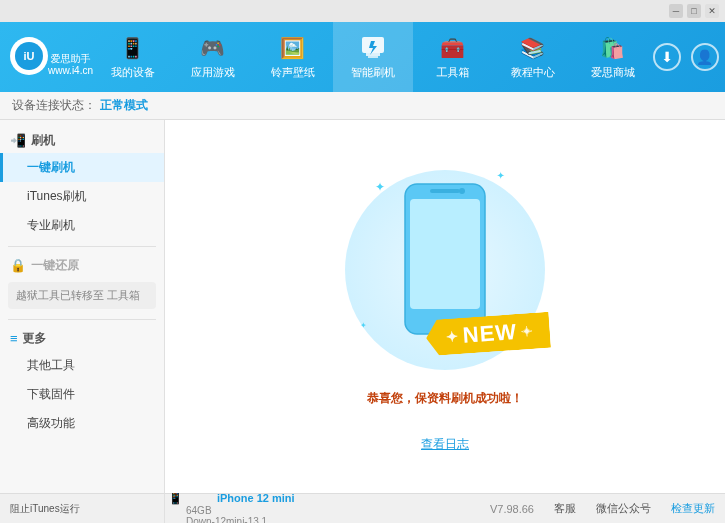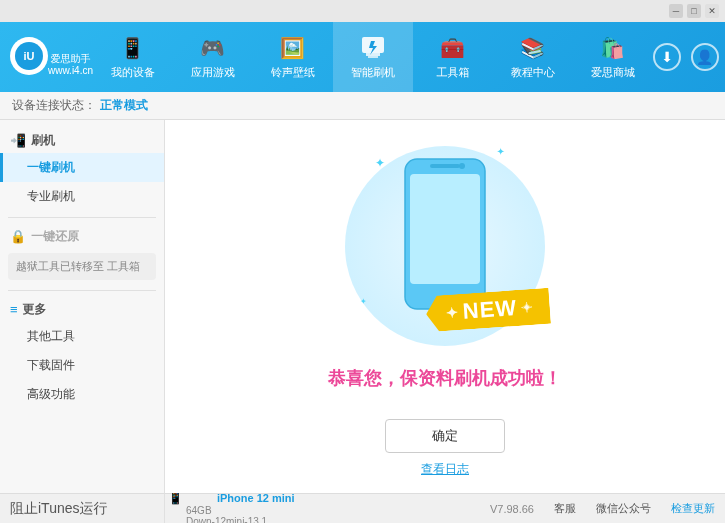--- a/index.html
+++ b/index.html
@@ -171,21 +171,21 @@
     }
     .stars {
       position: absolute;
       width: 100%; height: 100%;
       top: 0; left: 0;
       pointer-events: none;
     }
     .star { position: absolute; color: #4dd4f8; font-size: 14px; }
 
     .success-text {
-      font-size: 18px; color: #ec4899; font-weight: bold;
+      font-size: 12px; color: #c2410c; font-weight: bold;
       margin-bottom: 29px;
     }
     .confirm-btn {
       width: 120px; height: 34px;
       background: white;
       border: 1px solid #ccc;
       border-radius: 4px;
       font-size: 13px; color: #333;
       cursor: pointer;
       display: flex; align-items: center; justify-content: center;
@@ -297,20 +297,21 @@
 
 <div class="main">
 
   <div class="sidebar">
 
     <div class="sidebar-section-header">
       <span class="sidebar-icon">📲</span>
       <span>刷机</span>
     </div>
     <div class="sidebar-item active">一键刷机</div>
+    <div class="sidebar-item">iTunes刷机</div>
     <div class="sidebar-item">专业刷机</div>
 
     <div class="sidebar-divider"></div>
 
     <div class="sidebar-section-header" style="color:#aaa;">
       <span class="sidebar-icon" style="color:#ccc;">🔒</span>
       <span>一键还原</span>
     </div>
     <div class="sidebar-gray-section">
       <div style="font-size:11px;color:#888;line-height:1.4;">越狱工具已转移至
@@ -359,21 +360,20 @@
         <div style="background:#f5c200;padding:5px 16px 5px 20px;color:white;font-size:22px;font-weight:900;letter-spacing:1px;clip-path:polygon(12px 0%,100% 0%,100% 100%,12px 100%,0% 50%);display:flex;align-items:center;gap:4px;">
           <span style="font-size:14px;color:rgba(255,255,255,0.9);">✦</span>
           <span>NEW</span>
           <span style="font-size:14px;color:rgba(255,255,255,0.9);">✦</span>
         </div>
       </div>
     </div>
 
     <div class="success-text">恭喜您，保资料刷机成功啦！</div>
 
-    <button class="confirm-btn">确定</button>
 
     <span class="secondary-link">查看日志</span>
   </div>
 </div>
 
 <div class="footer">
   <div class="footer-left">
     <div style="border:1px solid #e0e0e0;padding:3px 6px;display:flex;gap:8px;align-items:center;background:white;">
       <label class="footer-checkbox">
         <div class="checkbox-box">✓</div>
@@ -396,14 +396,14 @@
 
   <div class="footer-right">
     <span class="footer-version">V7.98.66</span>
     <span class="footer-link">客服</span>
     <span class="footer-link">微信公众号</span>
     <span class="footer-update">检查更新</span>
   </div>
 </div>
 
 <div style="position:fixed;bottom:0;left:0;width:165px;height:30px;background:#f0f0f0;border-top:1px solid #ddd;border-right:1px solid #e0e0e0;display:flex;align-items:center;padding:0 10px;">
-  <span style="font-size:14px;color:#555;cursor:pointer;">阻止iTunes运行</span>
+  <span style="font-size:10px;color:#555;cursor:pointer;">阻止iTunes运行</span>
 </div>
 
 </body></html>

